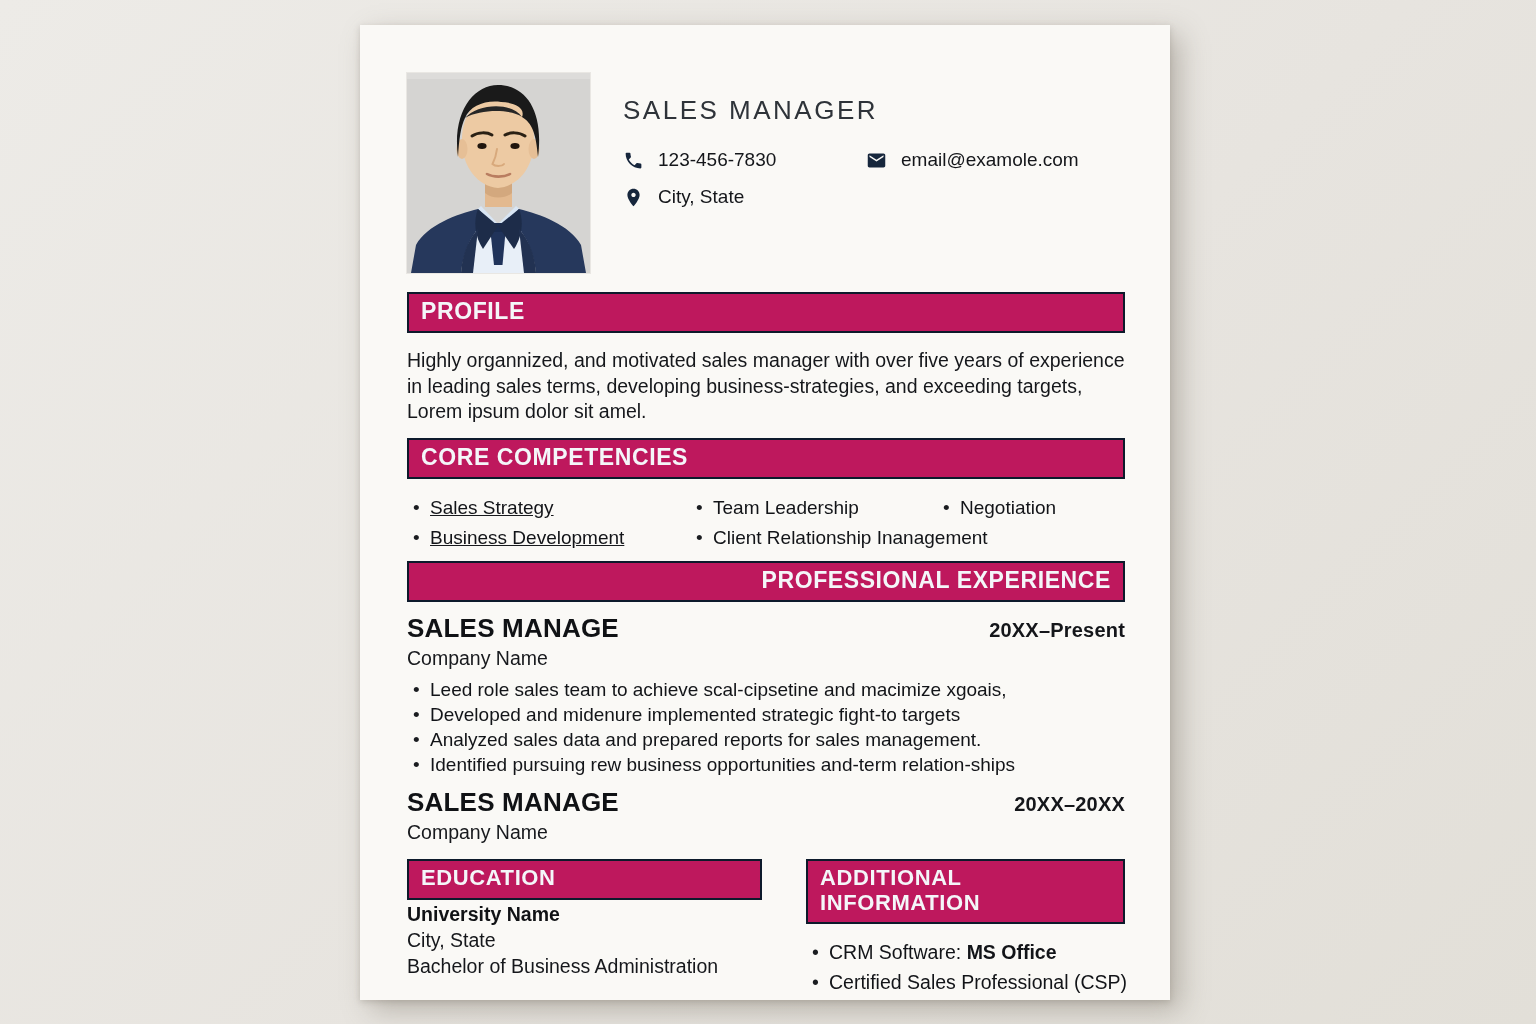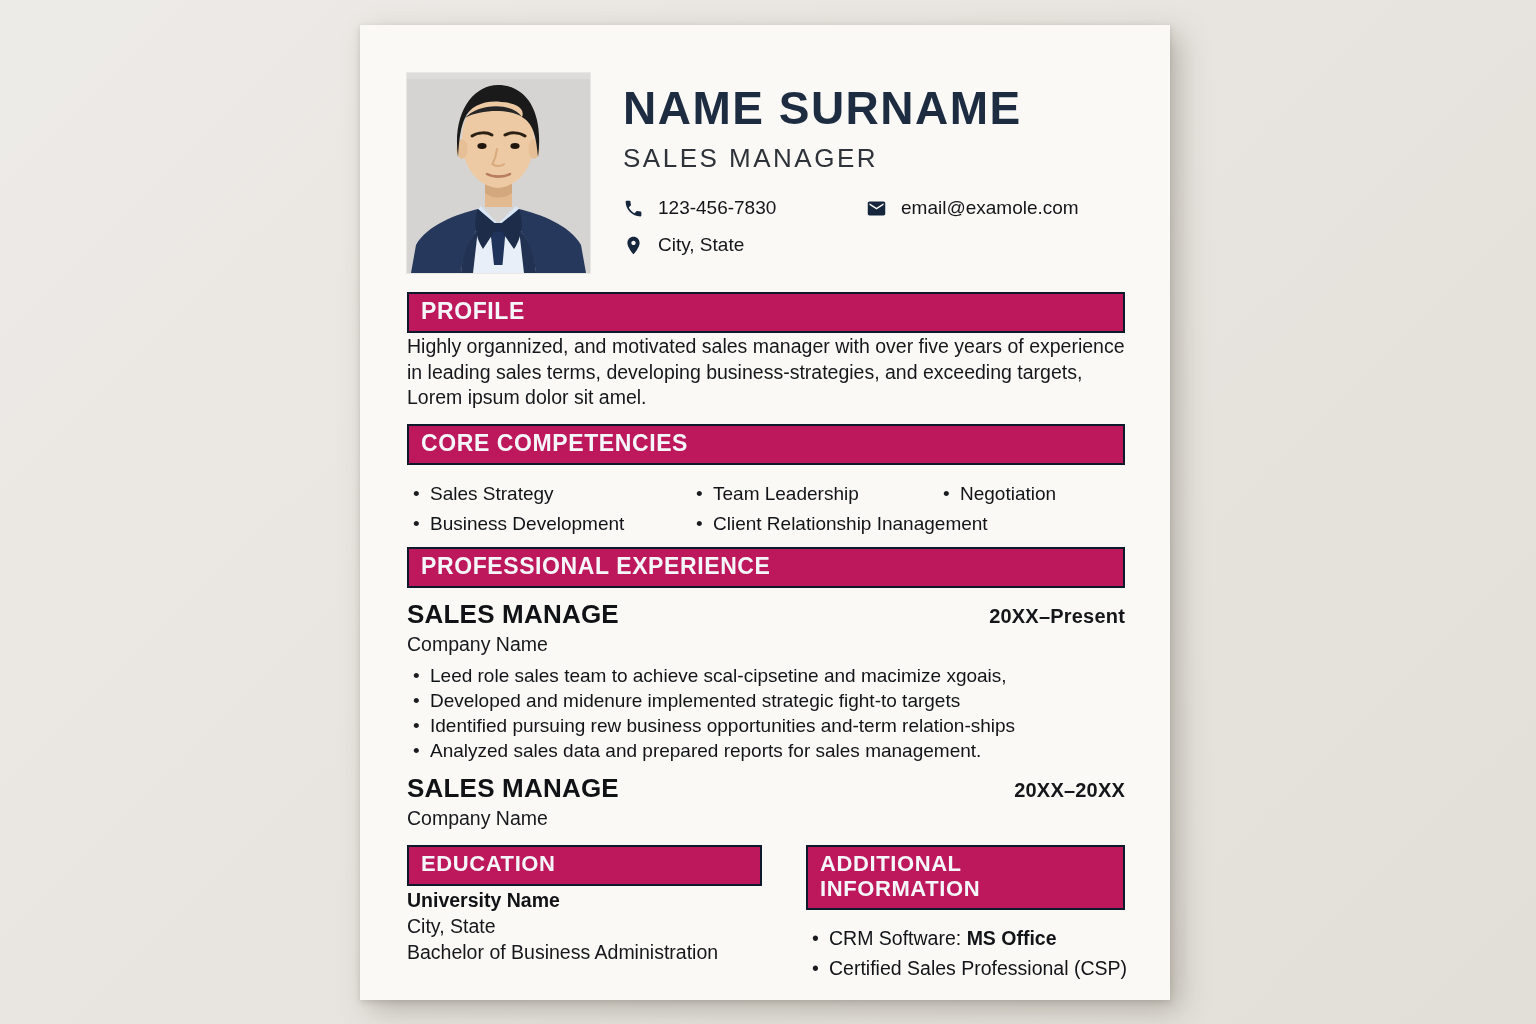--- a/index.html
+++ b/index.html
@@ -52,42 +52,42 @@
     border: 2px solid #0d1a2b;
     color: #f4f6f9;
     font-weight: 700;
     font-size: 23px;
     letter-spacing: 0.6px;
     padding: 5px 12px 7px 12px;
     line-height: 1.1;
   }
   
   .profile-text {
-    margin-top: 1px;
+    margin-top: 15px;
     font-size: 19.5px;
     line-height: 25.5px;
     color: #15171b;
   }
   
   .bar-competencies { margin-top: 13px; }
   .comp-grid { display: flex; margin-top: 14px; }
-  .comp-col-1 { width: 283px; }
+  .comp-col-1 { width: 283px; text-decoration: underline; }
   .comp-col-2 { width: 247px; }
   .comp-col-3 { width: 188px; }
   .bullet-row {
     position: relative;
     padding-left: 23px;
     font-size: 19px;
     line-height: 30px;
     color: #121418;
     white-space: nowrap;
   }
   .bullet-row .dot::before { content: "•"; position: absolute; left: 6px; color: #1a1c20; }
   
-  .bar-experience { margin-top: 8px; }
+  .bar-experience { margin-top: 8px; text-align: right; }
   .job { margin-top: 11px; }
   .job + .job { margin-top: 10px; }
   .job-head { display: flex; justify-content: space-between; align-items: baseline; }
   .job-role { font-size: 26px; font-weight: 700; color: #101215; letter-spacing: 0.2px; }
   .job-dates { font-size: 20px; font-weight: 700; color: #14161a; letter-spacing: 0.2px; }
   .job-company { margin-top: 3px; font-size: 19.5px; color: #17191d; }
   .job-bullets { margin-top: 7px; }
   .job-bullets .bullet-row { line-height: 25px; white-space: normal; }
   
   .bottom-row { display: flex; gap: 44px; margin-top: 15px; }
@@ -141,21 +141,20 @@
 
         <path d="M4 200 L9 172 C20 152 50 141 71 136 L78 144 L64 166 C58 178 55 190 54 200 Z" fill="#26385c"></path>
         <path d="M179 200 L174 172 C163 152 133 141 112 136 L105 144 L119 166 C125 178 128 190 129 200 Z" fill="#26385c"></path>
         <path d="M71 136 L91 153 L76 176 C68 164 66 148 71 136 Z" fill="#1d2c49"></path>
         <path d="M112 136 L91 153 L107 176 C115 164 117 148 112 136 Z" fill="#1d2c49"></path>
         <path d="M54 200 C55 184 60 168 71 156 L66 200 Z" fill="#223252"></path>
         <path d="M129 200 C128 184 123 168 112 156 L117 200 Z" fill="#223252"></path>
       </svg>
     </div>
     <div class="header-right">
-      <div class="name">NAME SURNAME</div>
       <div class="job-title">SALES MANAGER</div>
       <div class="contacts">
         <div class="contact-item">
           <span class="cicon">
             <svg viewBox="0 0 24 24">
                 <path d="M6.62 10.79c1.44 2.83 3.76 5.14 6.59 6.59l2.2-2.2c.27-.27.67-.36 1.02-.24 1.12.37 2.33.57 3.57.57.55 0 1 .45 1 1V20c0 .55-.45 1-1 1-9.39 0-17-7.61-17-17 0-.55.45-1 1-1h3.5c.55 0 1 .45 1 1 0 1.25.2 2.45.57 3.57.11.35.03.74-.25 1.02l-2.2 2.2z"></path>
               </svg>
           </span>
           <span>123-456-7830</span>
         </div>
@@ -201,22 +200,22 @@
 
   <div class="job">
     <div class="job-head">
       <span class="job-role">SALES MANAGE</span>
       <span class="job-dates">20XX–Present</span>
     </div>
     <div class="job-company">Company Name</div>
     <div class="job-bullets">
       <div class="bullet-row"><span class="dot"></span><span>Leed role sales team to achieve scal-cipsetine and macimize xgoais,</span></div>
       <div class="bullet-row"><span class="dot"></span><span>Developed and midenure implemented strategic fight-to targets</span></div>
+      <div class="bullet-row"><span class="dot"></span><span>Analyzed sales data and prepared reports for sales management.</span></div>
       <div class="bullet-row"><span class="dot"></span><span>Identified pursuing rew business opportunities and-term relation-ships</span></div>
-      <div class="bullet-row"><span class="dot"></span><span>Analyzed sales data and prepared reports for sales management.</span></div>
     </div>
   </div>
 
   <div class="job">
     <div class="job-head">
       <span class="job-role">SALES MANAGE</span>
       <span class="job-dates">20XX–20XX</span>
     </div>
     <div class="job-company">Company Name</div>
   </div>

